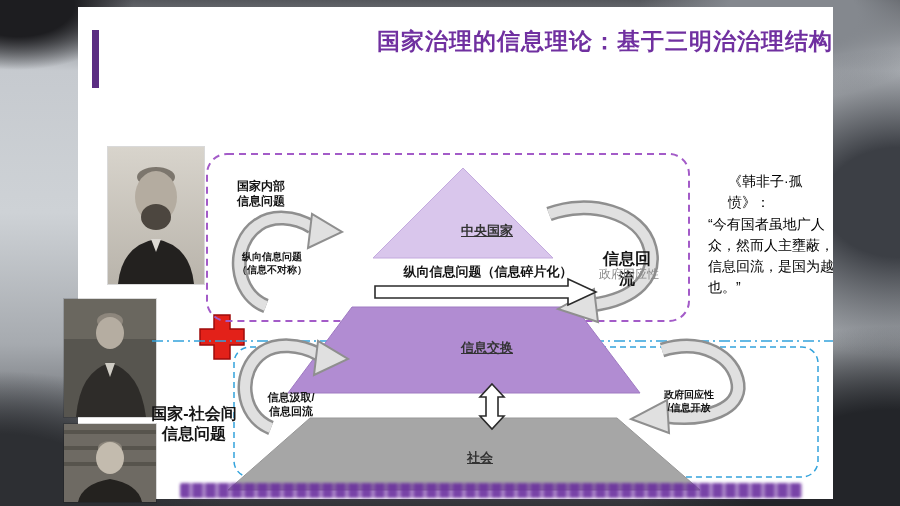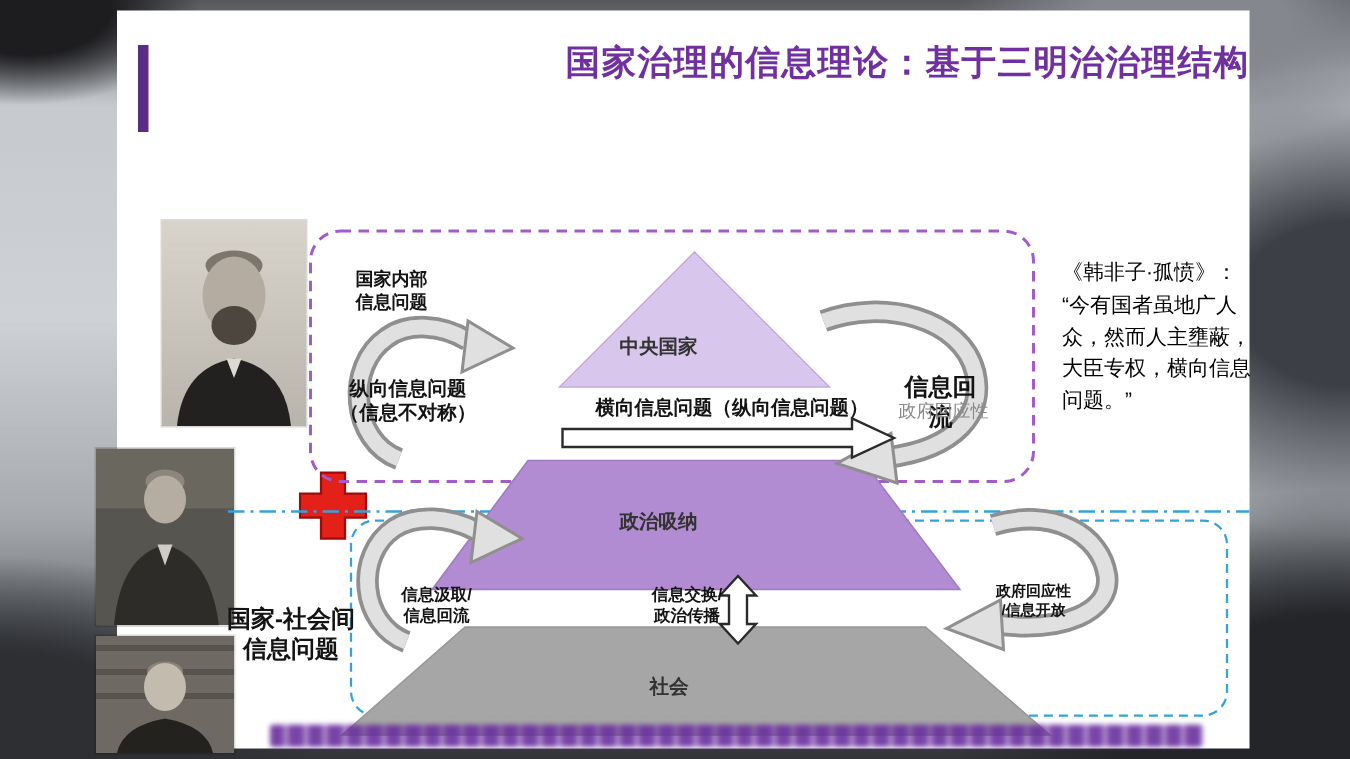--- a/index.html
+++ b/index.html
@@ -30,23 +30,23 @@
     text-align:right;font-size:23px;font-weight:bold;color:#7030a0;letter-spacing:1px;
   }
   .diagram{position:absolute;left:0;top:0;}
   .photo{position:absolute;overflow:hidden;box-shadow:0 0 0 1px rgba(0,0,0,.15);}
   .photo svg{display:block;}
   .anno{
     position:absolute;color:#141414;font-weight:bold;text-align:center;
     white-space:pre-line;line-height:1.25;
   }
   .anno.gray{color:#8a8a8a;font-weight:normal;}
-  .pyr-label{position:absolute;color:#333;font-weight:bold;font-size:13px;text-align:left;}
+  .pyr-label{position:absolute;color:#333;font-weight:bold;font-size:13px;text-align:right;text-decoration:underline;}
   .quote{position:absolute;width:126px;font-size:14px;color:#000;line-height:1.5;}
-  .quote .q-title{margin-bottom:1px;}
+  .quote .q-title{margin-bottom:1px;margin-left:20px;}
   .plus{position:absolute;left:199px;top:314px;}
   .footer-blur{
     position:absolute;left:180px;top:483px;width:622px;height:15px;border-radius:2px;
     background:
       repeating-linear-gradient(90deg,#6a2f9e 0 9px,rgba(106,47,158,.25) 9px 13px),
       linear-gradient(180deg,rgba(112,48,160,.55),rgba(112,48,160,.55));
     filter:blur(1.6px);opacity:.9;
   }
 </style>
 </head>
@@ -137,39 +137,37 @@
     <g>
       <path d="M662,350 C702,338 734,356 738,384 C741,408 708,422 664,416" fill="none" stroke="#8f8f8f" stroke-width="15"></path>
       <path d="M662,350 C702,338 734,356 738,384 C741,408 708,422 664,416" fill="none" stroke="#e0e0e0" stroke-width="10"></path>
       <polygon points="667,400 669,433 631,419" fill="#e0e0e0" stroke="#8f8f8f" stroke-width="2"></polygon>
     </g>
 
     <polygon points="492,384 504,397 498,397 498,416 504,416 492,429 480,416 486,416 486,397 480,397" fill="#ffffff" stroke="#2b2b2b" stroke-width="1.6"></polygon>
   </svg>
 
   <div class="pyr-label" style="left:413px;top:222px;width:100px">中央国家</div>
-  <div class="pyr-label" style="left:413px;top:339px;width:100px">政治吸纳</div>
+  <div class="pyr-label" style="left:413px;top:339px;width:100px">信息交换</div>
   <div class="pyr-label" style="left:433px;top:449px;width:60px">社会</div>
 
   <div class="anno" style="left:220px;top:179px;width:82px;font-size:12px">国家内部
 信息问题</div>
-  <div class="anno" style="left:220px;top:251px;width:104px;font-size:13px">纵向信息问题
+  <div class="anno" style="left:220px;top:251px;width:104px;font-size:10px">纵向信息问题
 （信息不对称）</div>
-  <div class="anno" style="left:382px;top:264px;width:212px;font-size:13px">横向信息问题（纵向信息问题）</div>
+  <div class="anno" style="left:382px;top:264px;width:212px;font-size:13px">纵向信息问题（信息碎片化）</div>
   <div class="anno" style="left:596px;top:249px;width:62px;font-size:16px">信息回流</div>
   <div class="anno gray" style="left:598px;top:267px;width:62px;font-size:12px">政府回应性</div>
   <div class="anno" style="left:248px;top:391px;width:86px;font-size:11px">信息汲取/
 信息回流</div>
-  <div class="anno" style="left:420px;top:391px;width:76px;font-size:11px">信息交换/
-政治传播</div>
   <div class="anno" style="left:650px;top:389px;width:78px;font-size:10px">政府回应性
 /信息开放</div>
   <div class="anno" style="left:148px;top:404px;width:92px;font-size:16px">国家-社会间
 信息问题</div>
 
   <div class="quote" style="left:708px;top:171px">
     <div class="q-title">《韩非子·孤愤》：</div>
-    <div class="q-body">“今有国者虽地广人众，然而人主壅蔽，大臣专权，横向信息问题。”</div>
+    <div class="q-body">“今有国者虽地广人众，然而人主壅蔽，信息回流，是国为越也。”</div>
   </div>
 
   <div class="footer-blur"></div>
 
 </div>
 
 </body></html>

